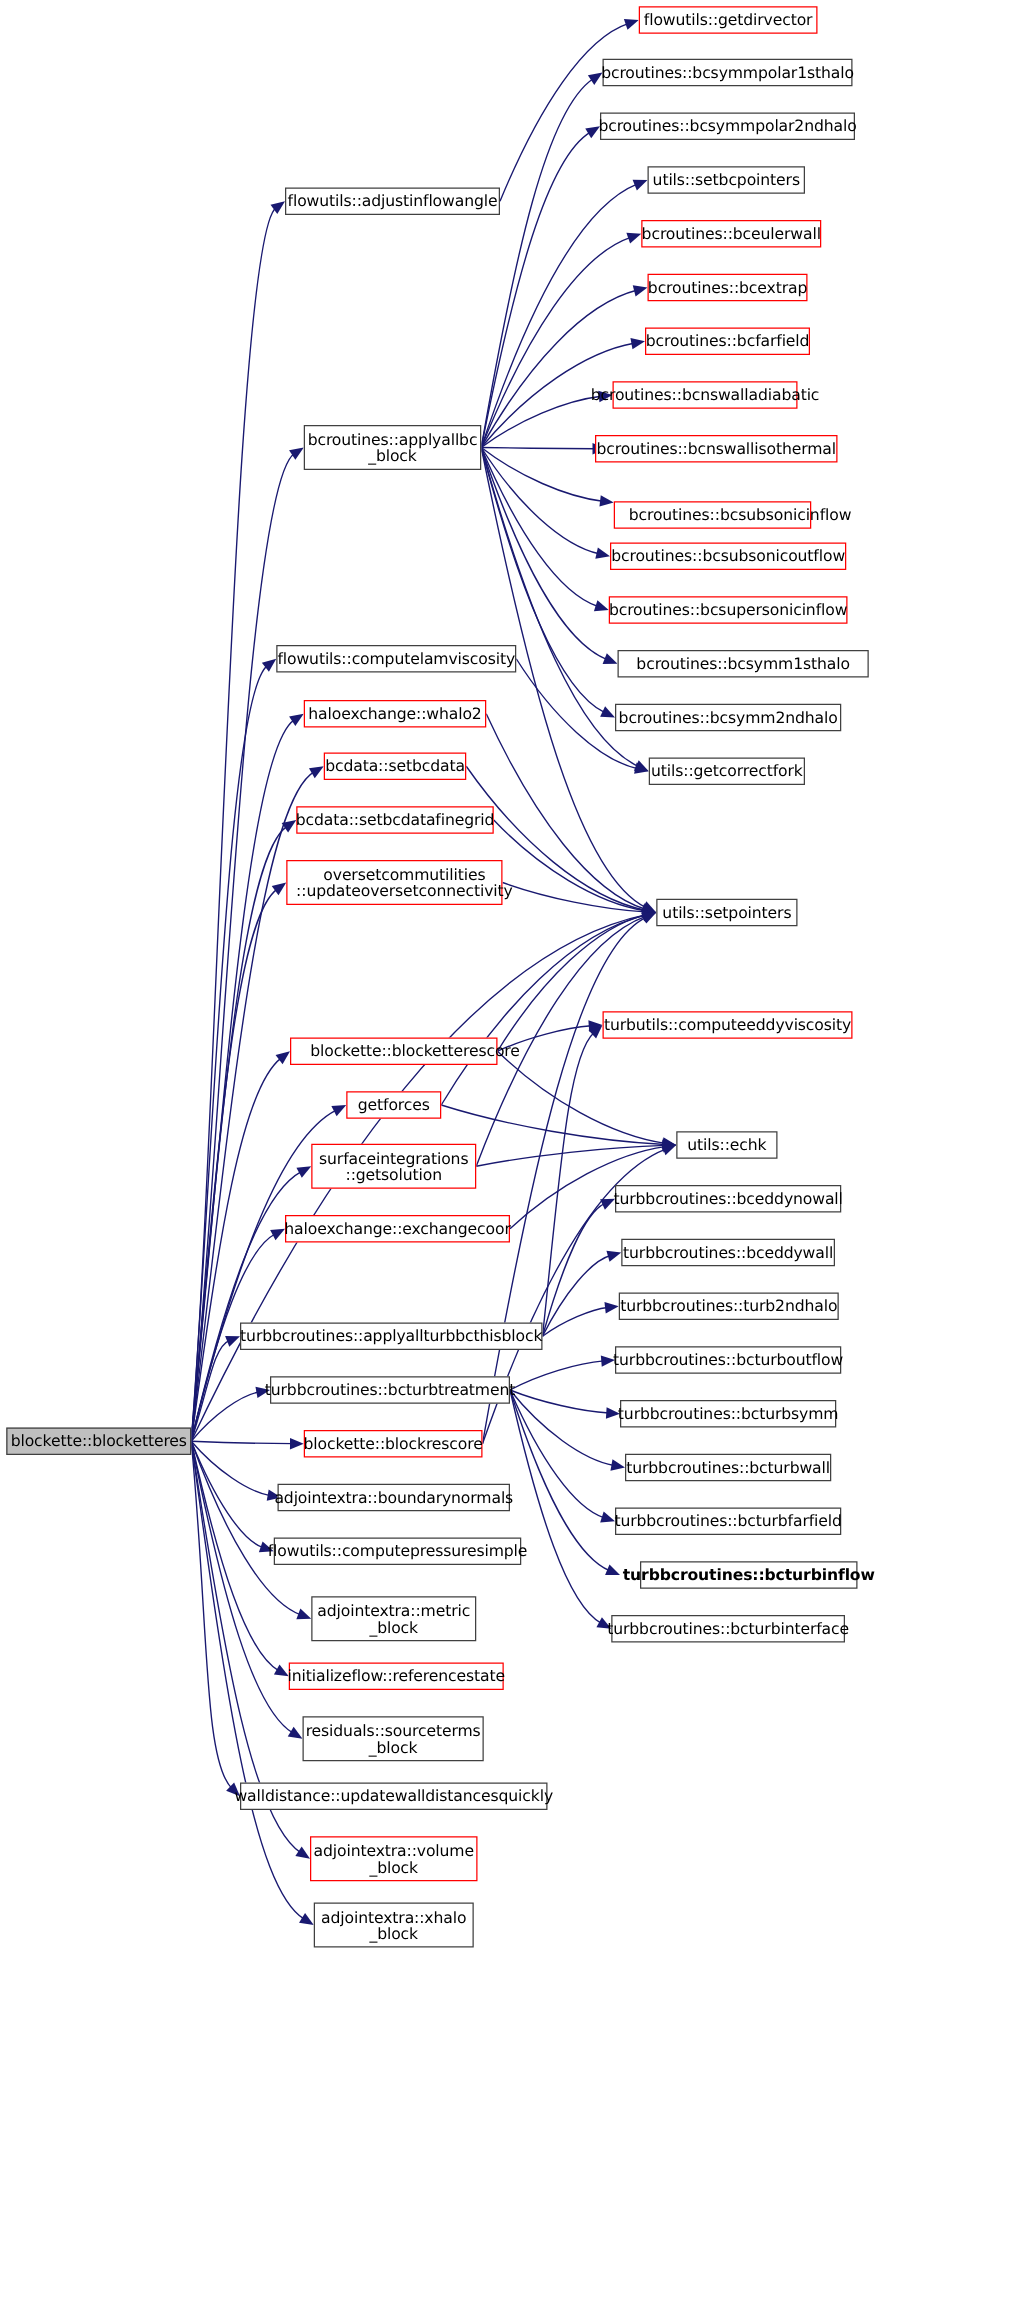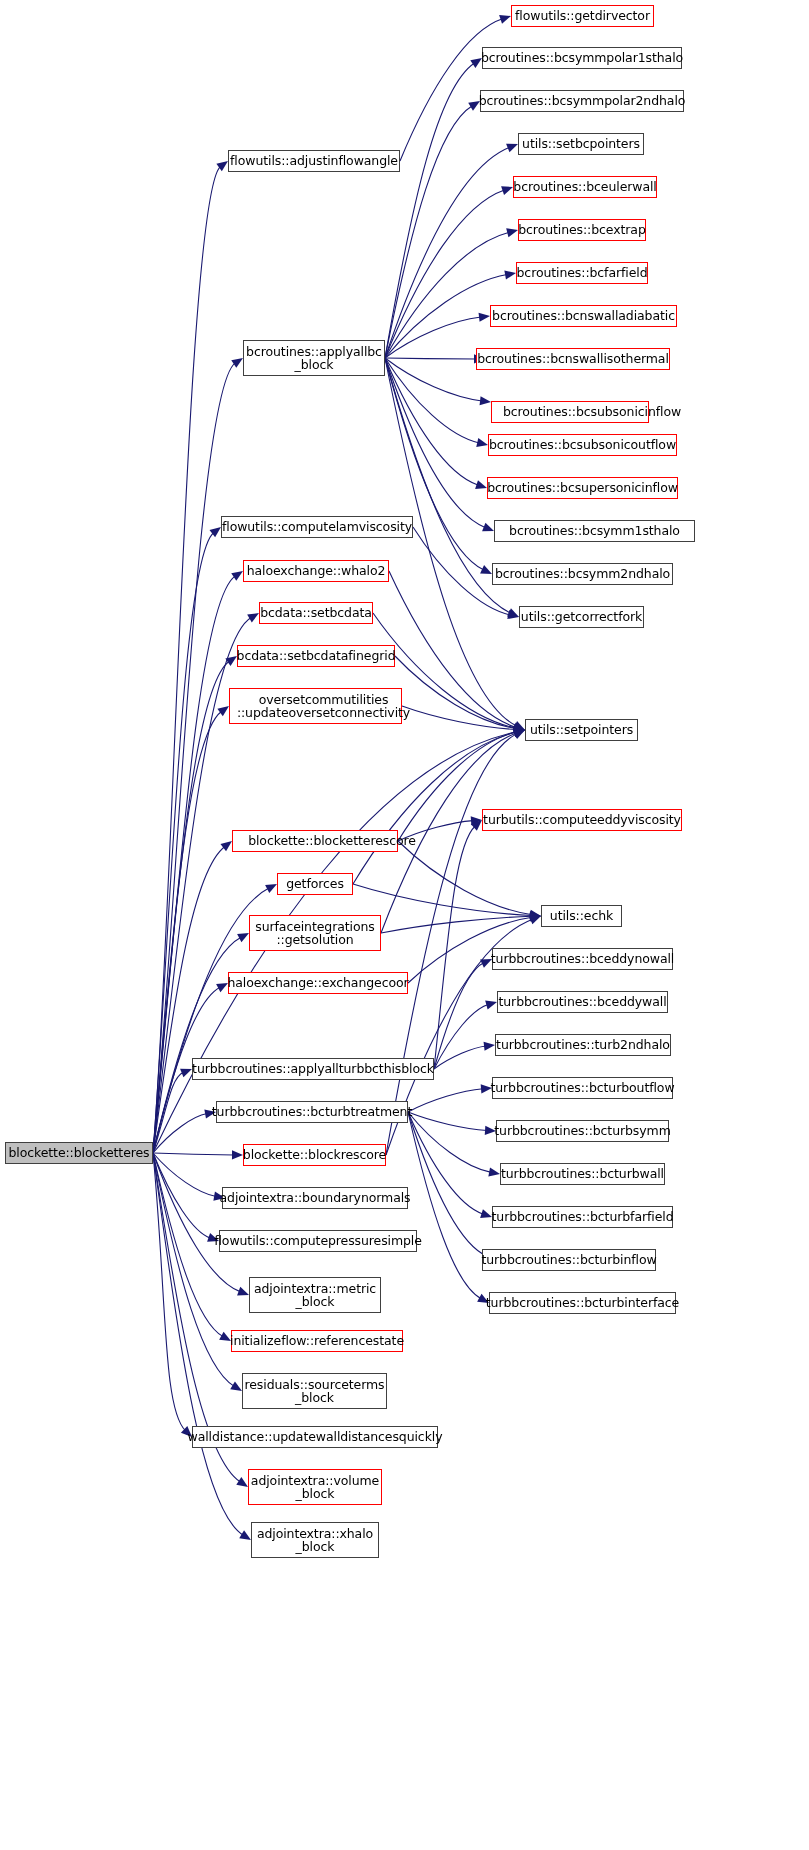--- a/index.html
+++ b/index.html
@@ -165,21 +165,21 @@
       <div class="node" style="left: 228px; top: 150px; width: 172px; height: 22px;">flowutils::adjustinflowangle</div>
       <div class="node" style="left: 243px; top: 340px; width: 142px; height: 36px;">bcroutines::applyallbc
 _block</div>
       <div class="node red" style="left: 511px; top: 5px; width: 143px; height: 22px;">flowutils::getdirvector</div>
       <div class="node" style="left: 482px; top: 47px; width: 200px; height: 22px;">bcroutines::bcsymmpolar1sthalo</div>
       <div class="node" style="left: 480px; top: 90px; width: 204px; height: 22px;">bcroutines::bcsymmpolar2ndhalo</div>
       <div class="node" style="left: 518px; top: 133px; width: 126px; height: 22px;">utils::setbcpointers</div>
       <div class="node red" style="left: 513px; top: 176px; width: 144px; height: 22px;">bcroutines::bceulerwall</div>
       <div class="node red" style="left: 518px; top: 219px; width: 128px; height: 22px;">bcroutines::bcextrap</div>
       <div class="node red" style="left: 516px; top: 262px; width: 132px; height: 22px;">bcroutines::bcfarfield</div>
-      <div class="node red" style="left: 490px; top: 305px; width: 187px; height: 22px;">bcroutines::bcnswalladiabatic</div>
+      <div class="node red" style="left: 490px; top: 305px; width: 148px; height: 22px;">bcroutines::bcnswalladiabatic</div>
       <div class="node red" style="left: 476px; top: 348px; width: 194px; height: 22px;">bcroutines::bcnswallisothermal</div>
       <div class="node red" style="left: 491px; top: 401px; width: 158px; height: 22px; padding-left: 48px;">bcroutines::bcsubsonicinflow</div>
       <div class="node red" style="left: 488px; top: 434px; width: 189px; height: 22px;">bcroutines::bcsubsonicoutflow</div>
       <div class="node red" style="left: 487px; top: 477px; width: 191px; height: 22px;">bcroutines::bcsupersonicinflow</div>
       <div class="node" style="left: 494px; top: 520px; width: 201px; height: 22px;">bcroutines::bcsymm1sthalo</div>
       <div class="node" style="left: 492px; top: 563px; width: 181px; height: 22px;">bcroutines::bcsymm2ndhalo</div>
       <div class="node" style="left: 519px; top: 606px; width: 125px; height: 22px;">utils::getcorrectfork</div>
       <div class="node" style="left: 221px; top: 516px; width: 192px; height: 22px;">flowutils::computelamviscosity</div>
       <div class="node red" style="left: 243px; top: 560px; width: 146px; height: 22px;">haloexchange::whalo2</div>
       <div class="node red" style="left: 259px; top: 602px; width: 114px; height: 22px;">bcdata::setbcdata</div>
@@ -198,21 +198,21 @@
       <div class="node" style="left: 497px; top: 991px; width: 171px; height: 22px;">turbbcroutines::bceddywall</div>
       <div class="node" style="left: 495px; top: 1034px; width: 176px; height: 22px;">turbbcroutines::turb2ndhalo</div>
       <div class="node" style="left: 192px; top: 1058px; width: 242px; height: 22px;">turbbcroutines::applyallturbbcthisblock</div>
       <div class="node" style="left: 492px; top: 1077px; width: 181px; height: 22px;">turbbcroutines::bcturboutflow</div>
       <div class="node" style="left: 216px; top: 1101px; width: 192px; height: 22px;">turbbcroutines::bcturbtreatment</div>
       <div class="node" style="left: 496px; top: 1120px; width: 173px; height: 22px;">turbbcroutines::bcturbsymm</div>
       <div class="node" style="left: 500px; top: 1163px; width: 165px; height: 22px;">turbbcroutines::bcturbwall</div>
       <div class="node red" style="left: 243px; top: 1144px; width: 143px; height: 22px;">blockette::blockrescore</div>
       <div class="node" style="left: 492px; top: 1206px; width: 181px; height: 22px;">turbbcroutines::bcturbfarfield</div>
       <div class="node" style="left: 222px; top: 1187px; width: 186px; height: 22px;">adjointextra::boundarynormals</div>
-      <div class="node" style="left: 482px; top: 1249px; width: 174px; height: 22px;">turbbcroutines::bcturbinflow</div>
+      <div class="node" style="left: 512px; top: 1249px; width: 174px; height: 22px; font-weight: bold;">turbbcroutines::bcturbinflow</div>
       <div class="node" style="left: 219px; top: 1230px; width: 198px; height: 22px;">flowutils::computepressuresimple</div>
       <div class="node" style="left: 489px; top: 1292px; width: 187px; height: 22px;">turbbcroutines::bcturbinterface</div>
       <div class="node" style="left: 249px; top: 1277px; width: 132px; height: 36px;">adjointextra::metric
 _block</div>
       <div class="node red" style="left: 231px; top: 1330px; width: 172px; height: 22px;">initializeflow::referencestate</div>
       <div class="node" style="left: 242px; top: 1373px; width: 145px; height: 36px;">residuals::sourceterms
 _block</div>
       <div class="node" style="left: 192px; top: 1426px; width: 246px; height: 22px;">walldistance::updatewalldistancesquickly</div>
       <div class="node red" style="left: 248px; top: 1469px; width: 134px; height: 36px;">adjointextra::volume
 _block</div>

